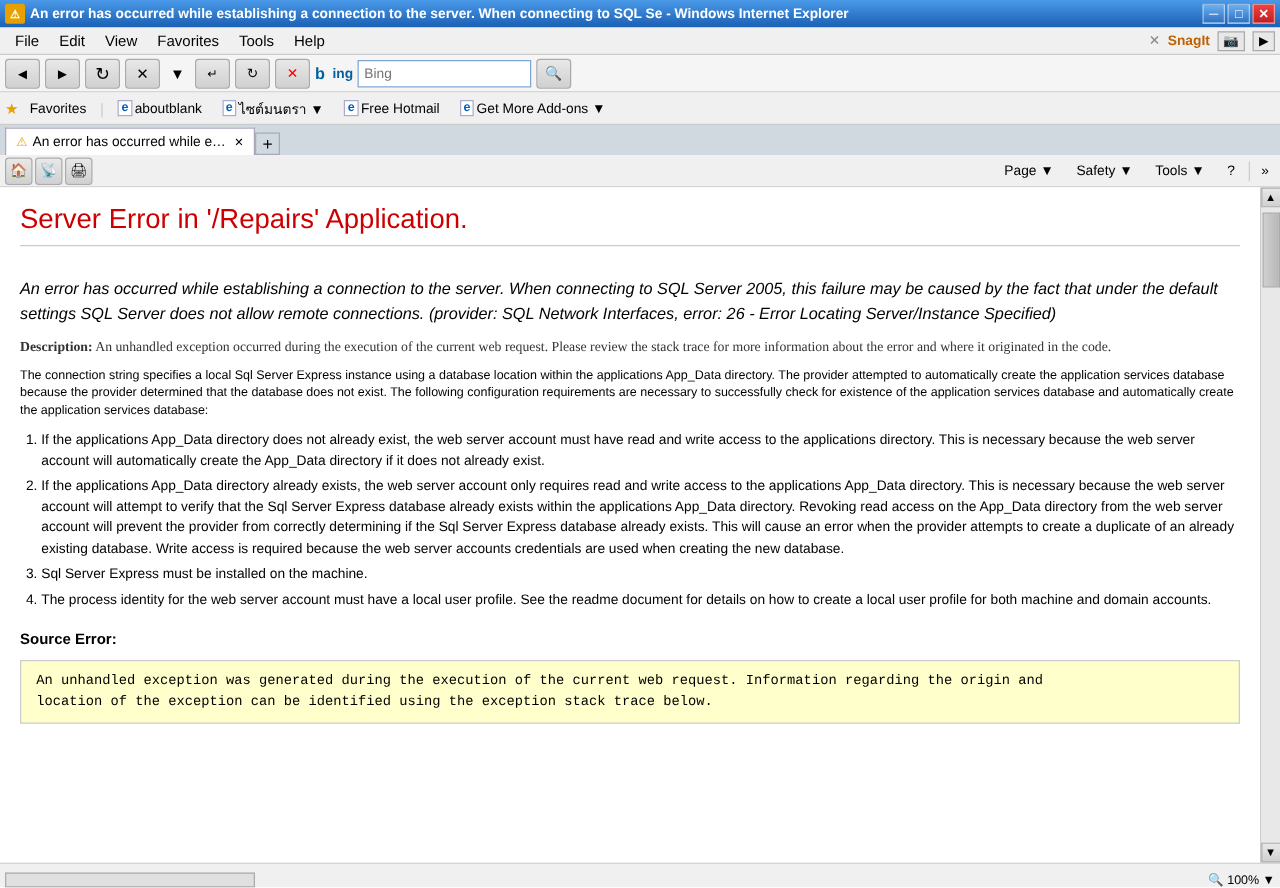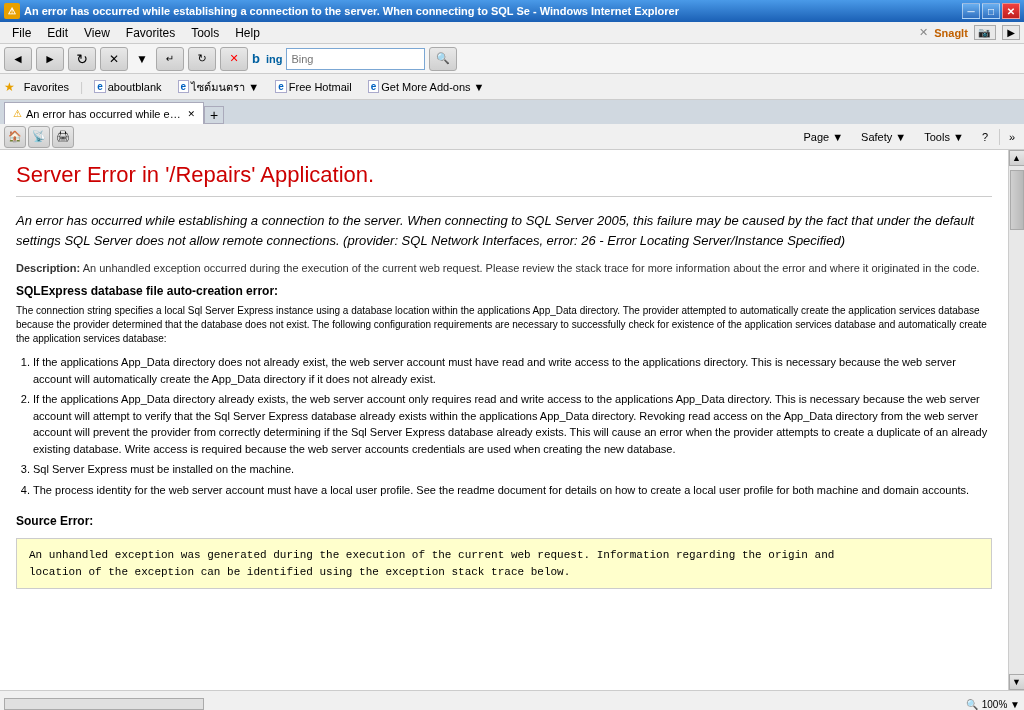--- a/index.html
+++ b/index.html
@@ -211,34 +211,35 @@
       border: 1px solid #aaa;
       margin-right: 8px;
     }
 
     
     .error-title {
       color: #cc0000;
       font-size: 22px;
       font-weight: normal;
       padding-bottom: 8px;
-      margin-bottom: 14px;
+      margin-bottom: 24px;
       border-bottom: 1px solid #ccc;
     }
     .error-main {
       font-style: italic;
       font-size: 13px;
       margin-bottom: 12px;
       line-height: 1.5;
       color: #000;
     }
     .description-line {
       font-size: 11px;
       margin-bottom: 10px;
       color: #333;
+      font-family: Liberation Serif, serif;
     }
     .description-line strong { font-weight: bold; }
     .section-title {
       font-weight: bold;
       font-size: 12px;
       margin-bottom: 6px;
     }
     .description-body {
       font-size: 10px;
       margin-bottom: 8px;
@@ -361,21 +362,20 @@
 
     <h1 class="error-title">Server Error in '/Repairs' Application.</h1>
 
     <p class="error-main">An error has occurred while establishing a connection to the server.  When connecting to SQL Server 2005, this failure may be caused by the fact that under the default settings SQL Server does not allow remote connections. (provider: SQL Network Interfaces, error: 26 - Error Locating Server/Instance Specified)</p>
 
     <p class="description-line">
       <strong>Description:</strong>
       <span>An unhandled exception occurred during the execution of the current web request. Please review the stack trace for more information about the error and where it originated in the code.</span>
     </p>
 
-    <p class="section-title">SQLExpress database file auto-creation error:</p>
     <p class="description-body">The connection string specifies a local Sql Server Express instance using a database location within the applications App_Data directory. The provider attempted to automatically create the application services database because the provider determined that the database does not exist. The following configuration requirements are necessary to successfully check for existence of the application services database and automatically create the application services database:</p>
 
     <ol class="item-list">
       <li>If the applications App_Data directory does not already exist, the web server account must have read and write access to the applications directory. This is necessary because the web server account will automatically create the App_Data directory if it does not already exist.</li>
       <li>If the applications App_Data directory already exists, the web server account only requires read and write access to the applications App_Data directory. This is necessary because the web server account will attempt to verify that the Sql Server Express database already exists within the applications App_Data directory. Revoking read access on the App_Data directory from the web server account will prevent the provider from correctly determining if the Sql Server Express database already exists. This will cause an error when the provider attempts to create a duplicate of an already existing database. Write access is required because the web server accounts credentials are used when creating the new database.</li>
       <li>Sql Server Express must be installed on the machine.</li>
       <li>The process identity for the web server account must have a local user profile. See the readme document for details on how to create a local user profile for both machine and domain accounts.</li>
     </ol>
 
     <p class="source-error-title" style="margin-top:16px;">Source Error:</p>

